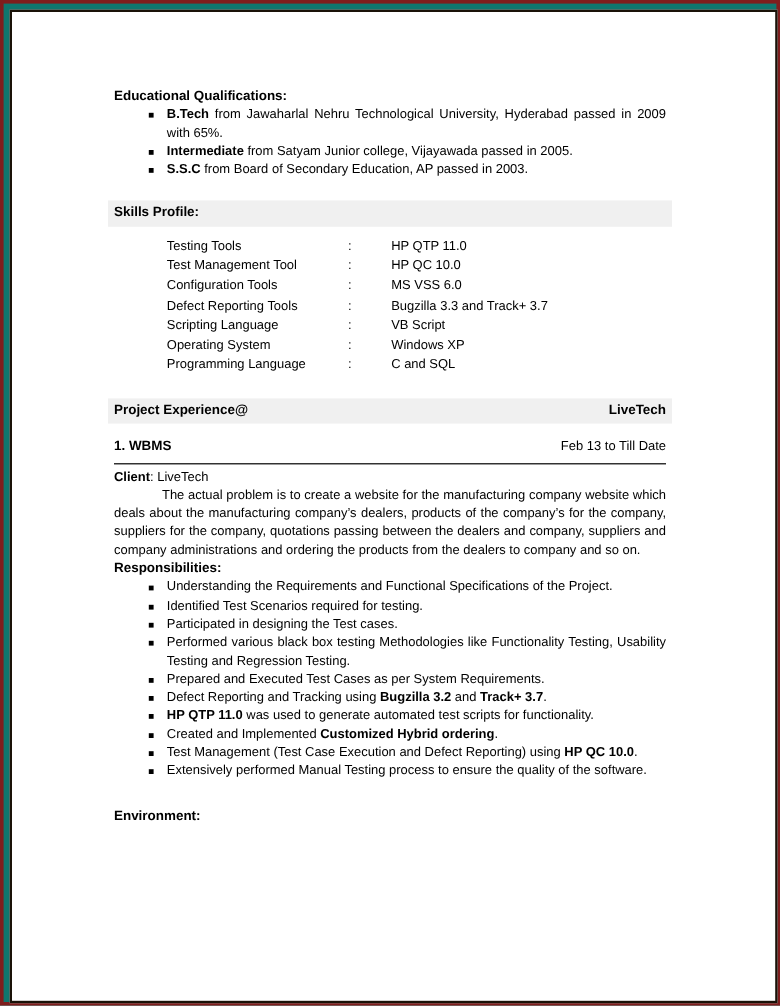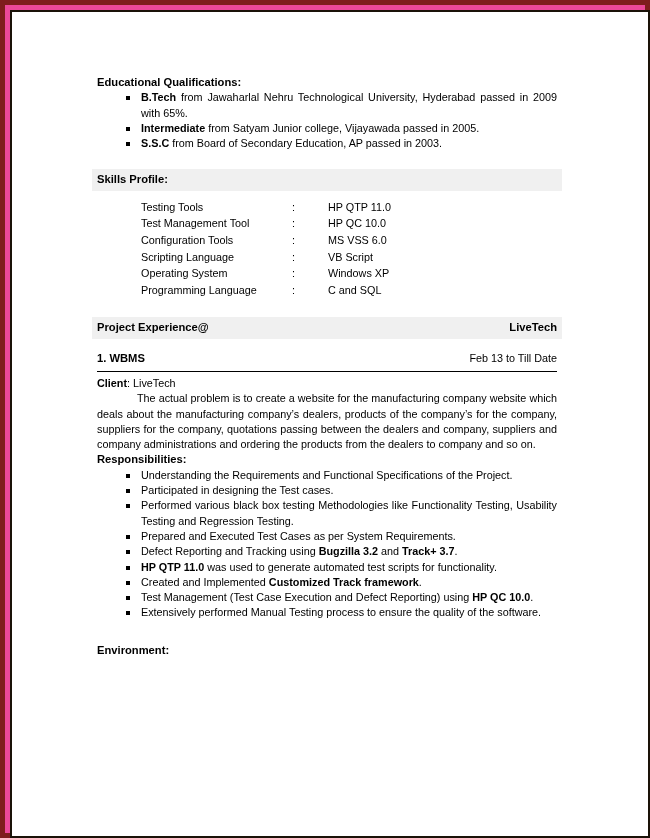--- a/index.html
+++ b/index.html
@@ -14,22 +14,22 @@
     font-family: "Liberation Sans", sans-serif;
   }
 
   
   #page-frame {
     position: absolute;
     left: 0; top: 0;
     width: 650px;
     height: 838px;
     box-sizing: border-box;
-    background: #ec4899;
-    border: 5px solid #7f1d1d;
+    background: #0f766e;
+    border: 3px solid #7f1d1d;
     padding: 12px;
   }
   #page-inner {
     position: absolute;
     left: 5px; top: 5px;
     width: 640px;
     height: 828px;
     box-sizing: border-box;
     border: 2px solid #1a1208;
     background: #ffffff;
@@ -165,20 +165,25 @@
             <td class="sk-label">Test Management Tool</td>
             <td class="sk-colon">:</td>
             <td>HP QC 10.0</td>
           </tr>
           <tr>
             <td class="sk-label">Configuration Tools</td>
             <td class="sk-colon">:</td>
             <td>MS VSS 6.0</td>
           </tr>
           <tr>
+            <td class="sk-label">Defect Reporting Tools</td>
+            <td class="sk-colon">:</td>
+            <td>Bugzilla 3.3 and Track+ 3.7</td>
+          </tr>
+          <tr>
             <td class="sk-label">Scripting Language</td>
             <td class="sk-colon">:</td>
             <td>VB Script</td>
           </tr>
           <tr>
             <td class="sk-label">Operating System</td>
             <td class="sk-colon">:</td>
             <td>Windows XP</td>
           </tr>
           <tr>
@@ -200,26 +205,27 @@
     </div>
     <hr class="hr">
 
     <p class="kv"><b>Client</b><span>: </span><span>LiveTech</span></p>
 
     <p class="desc">The actual problem is to create a website for the manufacturing company website which deals about the manufacturing company’s dealers, products of the company’s for the company, suppliers for the company, quotations passing between the dealers and company, suppliers and company administrations and ordering the products from the dealers to company and so on.</p>
 
     <div class="sec-head">Responsibilities:</div>
     <ul class="bul tight" id="resp-list">
         <li><span>Understanding the Requirements and Functional Specifications of the Project.</span></li>
+        <li><span>Identified Test Scenarios required for testing.</span></li>
         <li><span>Participated in designing the Test cases.</span></li>
         <li><span>Performed various black box testing Methodologies like Functionality Testing, Usability Testing and Regression Testing.</span></li>
         <li><span>Prepared and Executed Test Cases as per System Requirements.</span></li>
         <li><span>Defect Reporting and Tracking using </span><b>Bugzilla 3.2</b><span> and </span><b>Track+ 3.7</b><span>.</span></li>
         <li><b>HP QTP 11.0</b><span> was used to generate automated test scripts for functionality.</span></li>
-        <li><span>Created and Implemented </span><b>Customized Track framework</b><span>.</span></li>
+        <li><span>Created and Implemented </span><b>Customized Hybrid ordering</b><span>.</span></li>
         <li><span>Test Management (Test Case Execution and Defect Reporting) using </span><b>HP QC 10.0</b><span>.</span></li>
         <li><span>Extensively performed Manual Testing process to ensure the quality of the software.</span></li>
       </ul>
 
     <div class="sec-head mt22">Environment:</div>
 
   </div>
 </div>
 
 </body></html>

